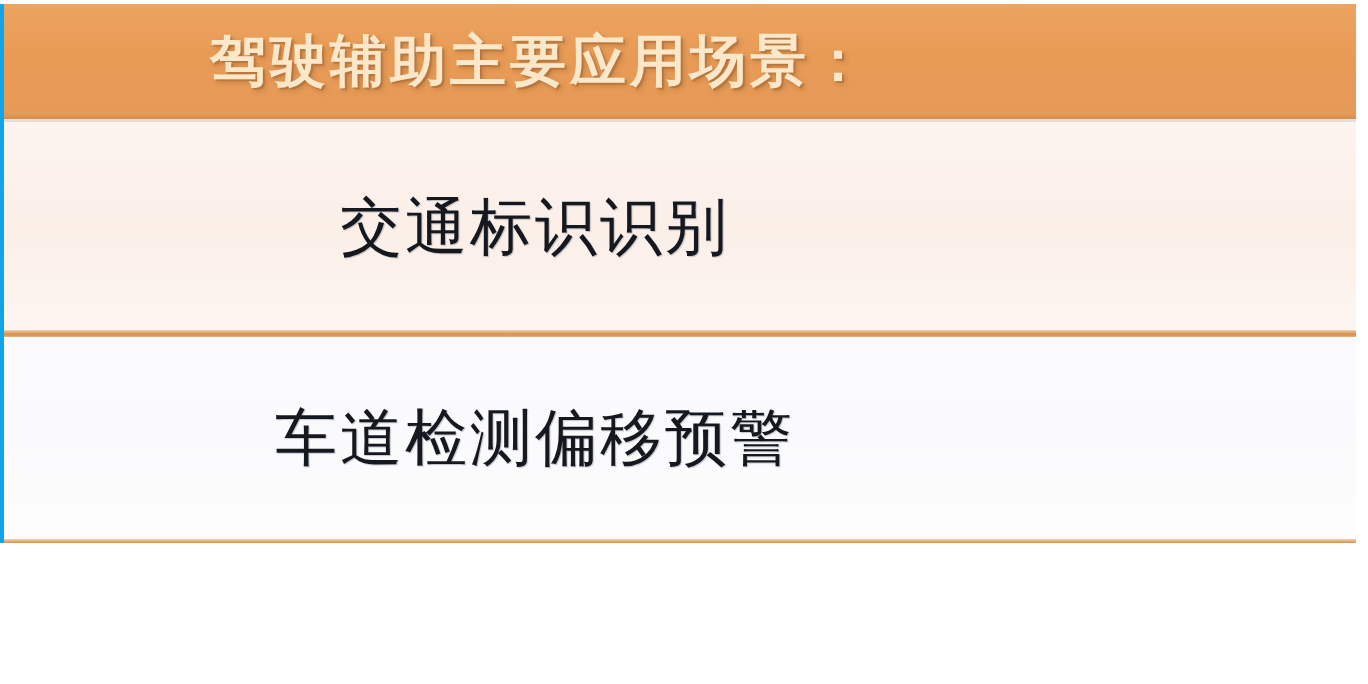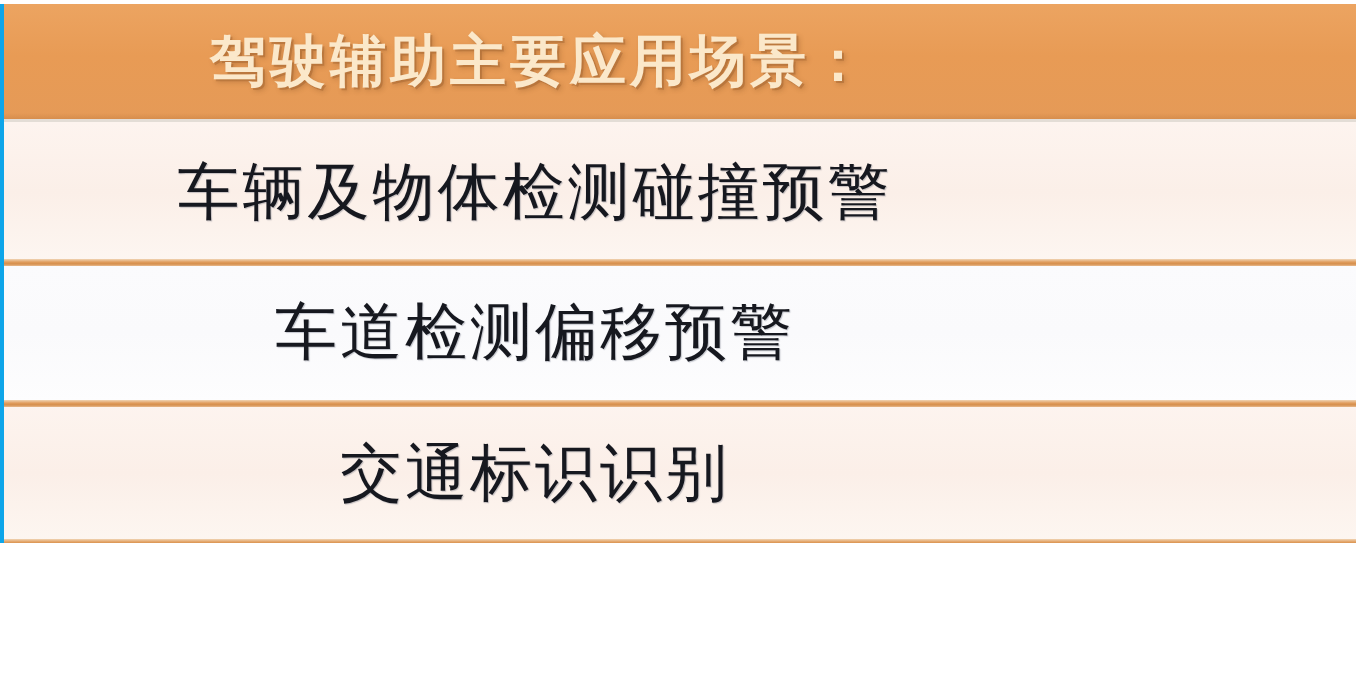--- a/index.html
+++ b/index.html
@@ -131,30 +131,27 @@
 <body>
 
 <div class="slide">
 
   <div class="panel">
 
     <div class="table-header">
       <div class="header-title">驾驶辅助主要应用场景：</div>
     </div>
 
+
     <div class="row row-pink">
-      <div class="row-label">车辆及物体检测碰撞预警</div>
+      <div class="row-label">交通标识识别</div>
     </div>
 
     <div class="row row-white">
       <div class="row-label">车道检测偏移预警</div>
-    </div>
-
-    <div class="row row-pink">
-      <div class="row-label">交通标识识别</div>
     </div>
 
 
 
   </div>
 
   <div class="top-gutter"></div>
   <div class="right-gutter"></div>
 
 </div>

